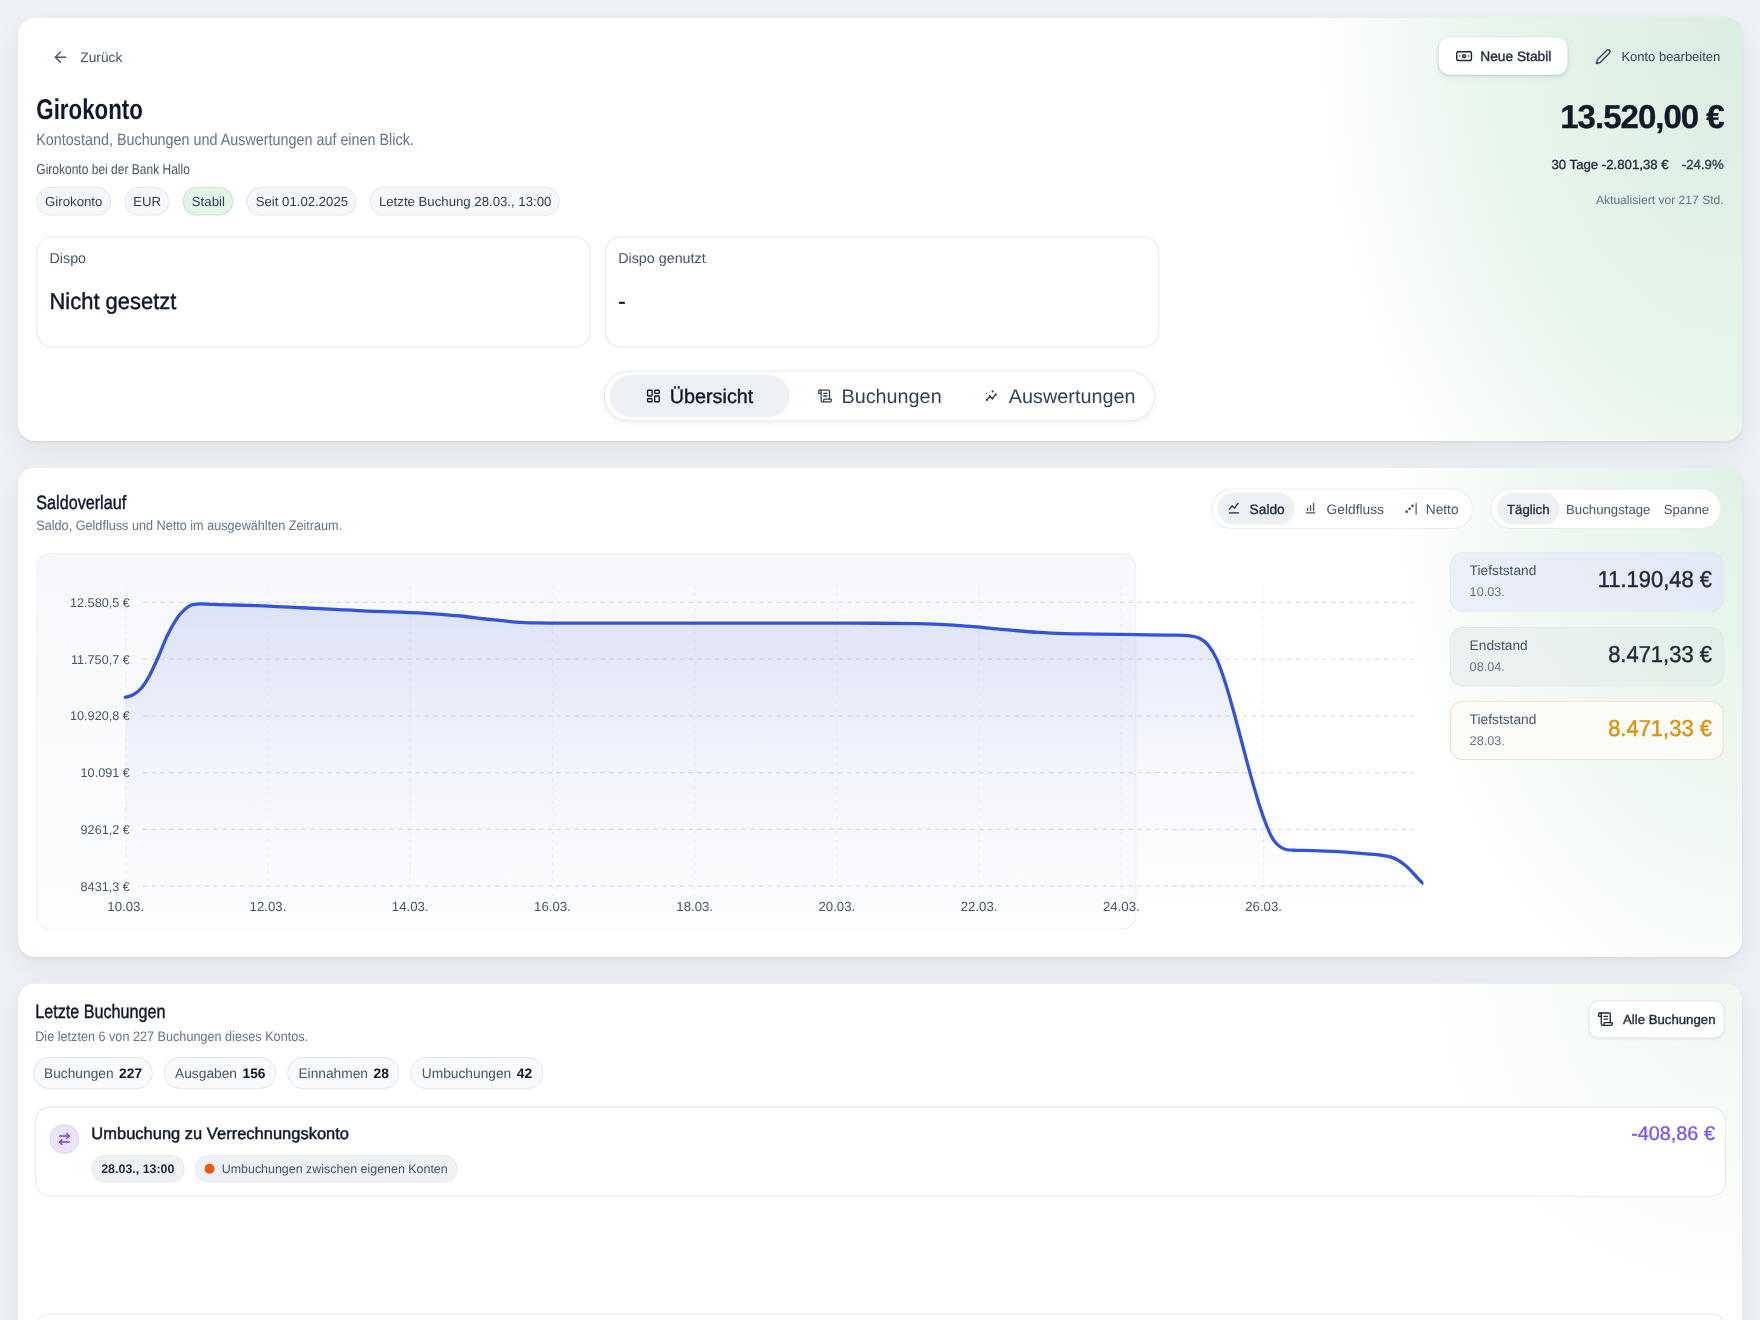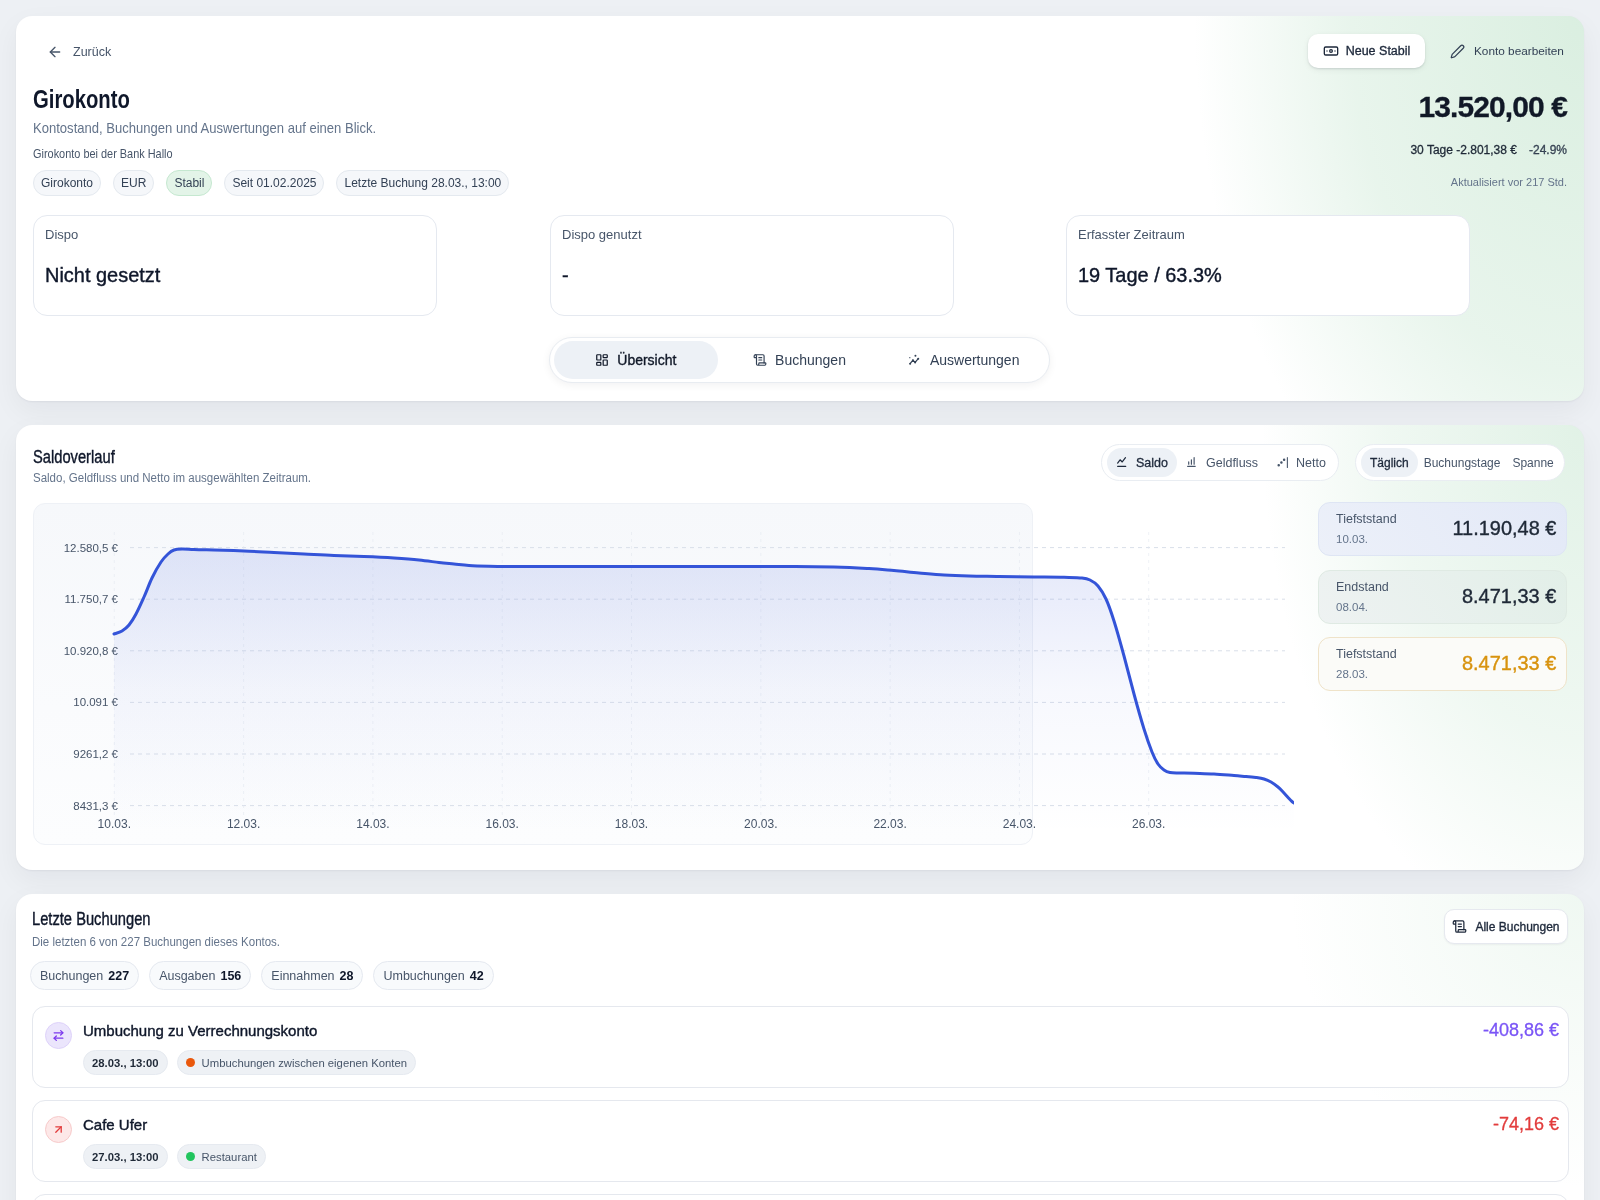--- a/index.html
+++ b/index.html
@@ -15,25 +15,25 @@
 .sub1{position:absolute;left:17px;top:103px;font-size:15px;line-height:17px;color:#64748b;transform:scaleX(.87);transform-origin:0 50%}
 .sub2{position:absolute;left:17px;top:130px;font-size:13px;line-height:15px;color:#475569;transform:scaleX(.84);transform-origin:0 50%}
 .chiprow{position:absolute;left:17px;top:154px;display:flex;gap:12px}
 .chip{height:26px;display:inline-flex;align-items:center;padding:0 7px;border-radius:999px;background:#f5f7fa;border:1px solid #e4e9ef;font-size:12px;color:#334155;white-space:nowrap}
 .chip.green{background:#e3f4e8;border-color:#c5e8d0}
 .btn-new{position:absolute;left:1292px;top:18px;width:117px;height:34px;background:#fff;border-radius:10px;box-shadow:0 1px 2px rgba(15,23,42,.12),0 2px 6px rgba(15,23,42,.06);display:flex;align-items:center;justify-content:center;gap:7px;font-size:12.5px;color:#1e293b;font-weight:400;-webkit-text-stroke:.35px #1e293b}
 .btn-edit{position:absolute;left:1434px;top:19px;height:32px;display:flex;align-items:center;gap:9px;font-size:11.8px;color:#334155;font-weight:400}
 .balance{position:absolute;right:17px;top:74px;font-size:30px;letter-spacing:-.9px;color:#111827;font-weight:700;-webkit-text-stroke:.3px #111827}
 .delta{position:absolute;right:17px;top:127px;font-size:12px;color:#1f2937;-webkit-text-stroke:.3px #1f2937}
 .updated{position:absolute;right:17px;top:160px;font-size:11px;color:#64748b}
-.statbox{position:absolute;top:199px;width:404px;height:101px;background:#fff;border:1px solid #e5e9f0;border-radius:14px}
+.statbox{position:absolute;top:199px;width:504px;height:101px;background:#fff;border:1px solid #e5e9f0;border-radius:14px}
 .statbox .lbl{position:absolute;left:11px;top:11px;font-size:13px;color:#475569}
 .statbox .val{position:absolute;left:11px;top:247px;font-size:21px;color:#0f172a;-webkit-text-stroke:.4px #0f172a;transform:scaleX(.95);transform-origin:0 50%;white-space:nowrap}
 .tabbar{position:absolute;left:533px;top:321px;width:501px;height:46px;background:#fff;border:1px solid #e8ecf1;border-radius:23px;box-shadow:0 2px 8px rgba(15,23,42,.06);display:flex;align-items:center;padding:0 4px}
-.tab{width:164px;height:38px;border-radius:19px;display:flex;align-items:center;justify-content:center;gap:8px;font-size:14px;color:#334155}
+.tab{width:164px;height:38px;border-radius:19px;display:flex;align-items:center;justify-content:center;gap:8px;font-size:18px;color:#334155}
 .tab.sel{background:#edf1f6;color:#101828;-webkit-text-stroke:.35px #101828}
 
 .h2t{position:absolute;left:17px;top:22px;font-size:17.5px;line-height:21px;color:#0f172a;-webkit-text-stroke:.4px #0f172a;transform:scaleX(.84);transform-origin:0 50%;white-space:nowrap}
 .h2s{position:absolute;left:17px;top:46px;font-size:12.5px;color:#64748b;transform:scaleX(.92);transform-origin:0 50%;white-space:nowrap}
 .seg{position:absolute;top:19px;height:37px;background:#fff;border:1px solid #e9edf2;border-radius:19px;display:flex;align-items:center;padding:16px 5px;font-size:12.5px;color:#475569}
 .seg .item{display:flex;align-items:center;gap:7px;padding:0 9px;height:29px}
 .seg .pill{background:#edf1f6;border-radius:15px;color:#1e293b;-webkit-text-stroke:.3px #1e293b}
 .seg2 .item{padding:0 6px;font-size:12px}
 .seg2 .item.pill{padding:0 9px}
 .chartbox{position:absolute;left:17px;top:78px;width:1000px;height:342px;border-radius:12px;background:linear-gradient(180deg,#f6f8fb 0%,#fafbfd 60%,#fcfdfe 100%);border:1px solid #eef1f6}
@@ -93,24 +93,20 @@
   <div class="balance">13.520,00&nbsp;€</div>
   <div class="delta">30 Tage -2.801,38 €<span style="padding-left:12px;color:#475569">-24.9%</span></div>
   <div class="updated">Aktualisiert vor 217 Std.</div>
   <div class="statbox" style="left:17px">
       <div class="lbl">Dispo</div>
       <div class="val" style="top:47px">Nicht gesetzt</div>
     </div>
   <div class="statbox" style="left:534px">
       <div class="lbl">Dispo genutzt</div>
       <div class="val" style="top:47px">-</div>
-    </div>
-  <div class="statbox" style="left:1050px">
-      <div class="lbl">Erfasster Zeitraum</div>
-      <div class="val" style="top:47px">19 Tage / 63.3%</div>
     </div>
   <div class="tabbar">
     <div class="tab sel">
       <svg width="14" height="14" viewBox="0 0 24 24" fill="none" stroke="#101828" stroke-width="2.1" stroke-linecap="round" stroke-linejoin="round">
           <rect x="3" y="3" width="7" height="9" rx="1"></rect>
           <rect x="14" y="3" width="7" height="5" rx="1"></rect>
           <rect x="14" y="12" width="7" height="9" rx="1"></rect>
           <rect x="3" y="16" width="7" height="5" rx="1"></rect>
         </svg>
       <span>Übersicht</span>
@@ -267,32 +263,16 @@
     </div>
     <div class="ttitle">Umbuchung zu Verrechnungskonto</div>
     <div class="tamt" style="color:#7a55f6">-408,86&nbsp;€</div>
     <div class="tchips">
       <span class="tchip">
           <span class="d">28.03., 13:00</span>
         </span>
       <span class="tchip"><span class="dot" style="background:#ea580c"></span>Umbuchungen zwischen eigenen Konten</span>
     </div>
   </div>
-  <div class="trow" style="top:206px">
-    <div class="tico" style="background:#fde8e8;border:1px solid #f7caca">
-      <svg width="13" height="13" viewBox="0 0 24 24" fill="none" stroke="#e23c3c" stroke-width="2.4" stroke-linecap="round" stroke-linejoin="round">
-          <path d="M7 7h10v10"></path>
-          <path d="M7 17 17 7"></path>
-        </svg>
-    </div>
-    <div class="ttitle">Cafe Ufer</div>
-    <div class="tamt" style="color:#e23c3c">-74,16&nbsp;€</div>
-    <div class="tchips">
-      <span class="tchip">
-          <span class="d">27.03., 13:00</span>
-        </span>
-      <span class="tchip"><span class="dot" style="background:#22c55e"></span>Restaurant</span>
-    </div>
-  </div>
   <div class="trow" style="top:300px">
     
   </div>
 </div>
 
 </body></html>

